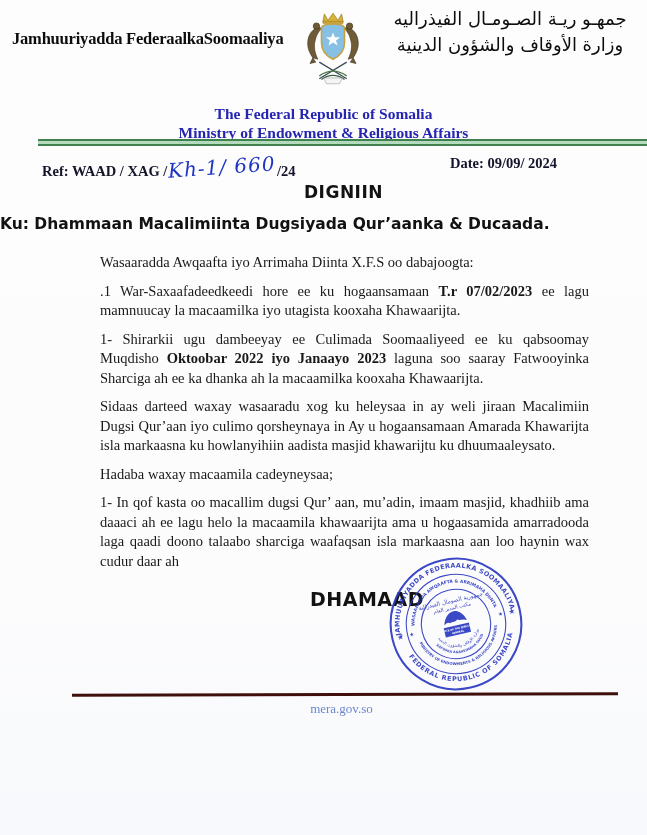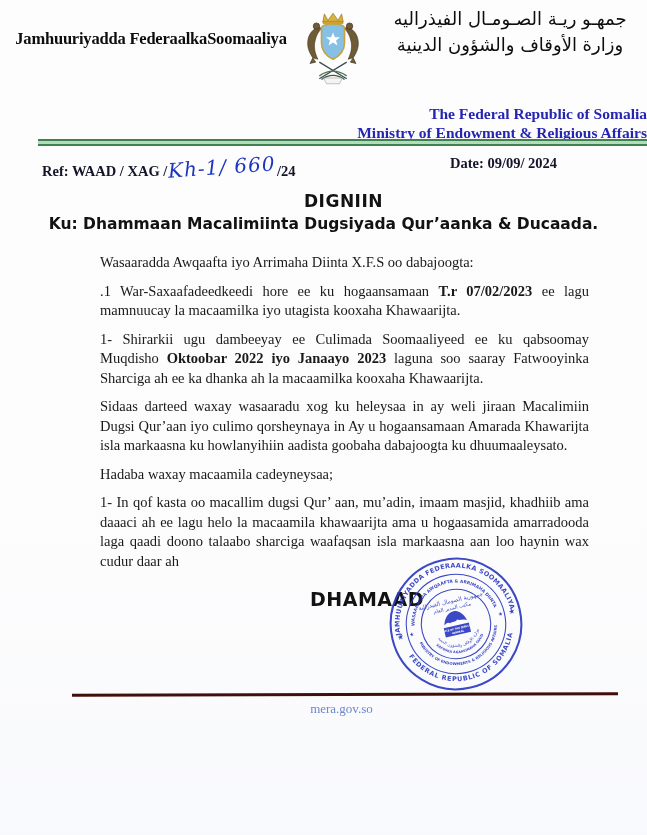--- a/index.html
+++ b/index.html
@@ -4,31 +4,31 @@
 <style>
   html,body { margin:0; padding:0; background:#ffffff; }
   .page {
     position:relative; width:647px; height:835px; margin:0 auto;
     background:linear-gradient(180deg,#fdfdfe 0%, #fcfcfd 70%, #f8f9fc 100%);
     font-family:"DejaVu Sans", sans-serif; color:#1c1c1c; overflow:hidden;
   }
 
   
   .hdr-somali {
-    position:absolute; left:4px; top:28px; width:294px; text-align:center;
+    position:absolute; left:12px; top:28px; width:294px; text-align:left;
     font-family:"Liberation Serif", serif; font-weight:bold;
     font-size:16.5px; line-height:22px; color:#0d0d0d; letter-spacing:-0.2px;
   }
   .hdr-arabic {
     position:absolute; right:4px; top:6px; width:266px; text-align:center;
     direction:rtl; font-weight:normal; font-size:18px; line-height:26px; color:#0d0d0d;
   }
   .hdr-emblem { position:absolute; left:297px; top:5px; width:72px; height:97px; }
   .hdr-english {
-    position:absolute; left:0; top:104px; width:100%; text-align:right;
+    position:absolute; left:0; top:104px; width:100%; text-align:center;
     font-family:"Liberation Serif", serif; font-weight:bold;
     font-size:15.5px; line-height:19px; color:#2525b2;
   }
 
   
   .green-rule {
     position:absolute; left:38px; right:0; top:139px; height:3px;
     background:#b4dcbc; border-top:2px solid #41804f; border-bottom:2px solid #41804f;
   }
   .maroon-rule {
@@ -45,24 +45,24 @@
   .handwriting {
     display:inline-block; font-family:"DejaVu Serif", serif; font-style:italic;
     font-weight:normal; color:#1d35c0; font-size:20px; letter-spacing:1px;
     transform:rotate(-4deg); position:relative; top:-2px; margin:0 1px;
   }
   .ref-date { position:absolute; left:408px; top:5px; white-space:nowrap; }
 
   
   .title {
     position:absolute; left:0; top:182px; width:100%; text-align:center;
-    font-weight:bold; font-size:17px; letter-spacing:0.5px; color:#121212; text-indent:40px;margin-top:9px;
+    font-weight:bold; font-size:17px; letter-spacing:0.5px; color:#121212; text-indent:40px;
   }
   .subject {
-    position:absolute; left:0; top:215px; width:100%; text-align:center;
+    position:absolute; left:0; top:215px; width:100%; 
     font-weight:bold; font-size:15.5px; color:#121212;
   }
   .body-text {
     position:absolute; left:100px; top:253px; width:489px;
     font-size:14.5px; line-height:19.5px; text-align:justify; color:#191919;font-family:Liberation Serif, serif;
   }
   .body-text p { margin:0 0 9px 0; }
   .closing {
     position:absolute; left:310px; top:588px; font-weight:bold;
     font-size:19px; letter-spacing:0.5px; color:#121212;
@@ -133,21 +133,21 @@
     <div class="ref-date">Date: 09/09/ 2024</div>
   </div>
 
   <div class="title">DIGNIIN</div>
   <div class="subject">Ku: Dhammaan Macalimiinta Dugsiyada Qur’aanka &amp; Ducaada.</div>
 
   <div class="body-text">
     <p><span>Wasaaradda Awqaafta iyo Arrimaha Diinta X.F.S oo dabajoogta:</span></p>
     <p><span>.1 War-Saxaafadeedkeedi hore ee ku hogaansamaan </span><b>T.r 07/02/2023</b><span> ee lagu mamnuucay la macaamilka iyo utagista kooxaha Khawaarijta.</span></p>
     <p><span>1- Shirarkii ugu dambeeyay ee Culimada Soomaaliyeed ee ku qabsoomay Muqdisho </span><b>Oktoobar 2022 iyo Janaayo 2023</b><span> laguna soo saaray Fatwooyinka Sharciga ah ee ka dhanka ah la macaamilka kooxaha Khawaarijta.</span></p>
-    <p><span>Sidaas darteed waxay wasaaradu xog ku heleysaa in ay weli jiraan Macalimiin Dugsi Qur’aan iyo culimo qorsheynaya in Ay u hogaansamaan Amarada Khawarijta isla markaasna ku howlanyihiin aadista goobaha dabajoogta ku dhuumaaleysato.</span></p>
+    <p><span>Sidaas darteed waxay wasaaradu xog ku heleysaa in ay weli jiraan Macalimiin Dugsi Qur’aan iyo culimo qorsheynaya in Ay u hogaansamaan Amarada Khawarijta isla markaasna ku howlanyihiin aadista masjid khawarijtu ku dhuumaaleysato.</span></p>
     <p><span>Hadaba waxay macaamila cadeyneysaa;</span></p>
     <p><span>1- In qof kasta oo macallim dugsi Qur’ aan, mu’adin, imaam masjid, khadhiib ama daaaci ah ee lagu helo la macaamila khawaarijta ama u hogaasamida amarradooda laga qaadi doono talaabo sharciga waafaqsan isla markaasna aan loo haynin wax cudur daar ah</span></p>
   </div>
 
   <div class="closing">DHAMAAD</div>
 
   <svg class="stamp" viewBox="0 0 200 200" xmlns="http://www.w3.org/2000/svg">
     <defs>
       <path id="arcOT" d="M 17 100 A 83 83 0 0 1 183 100"></path>
       <path id="arcOB" d="M 16 100 A 84 84 0 0 0 184 100"></path>

